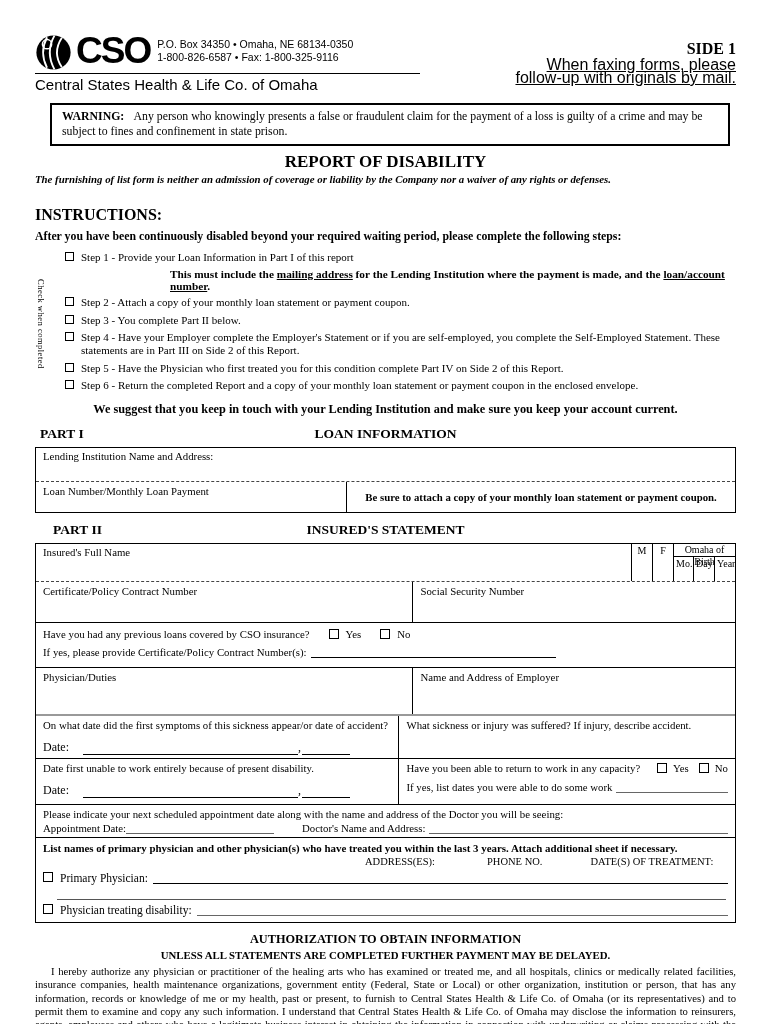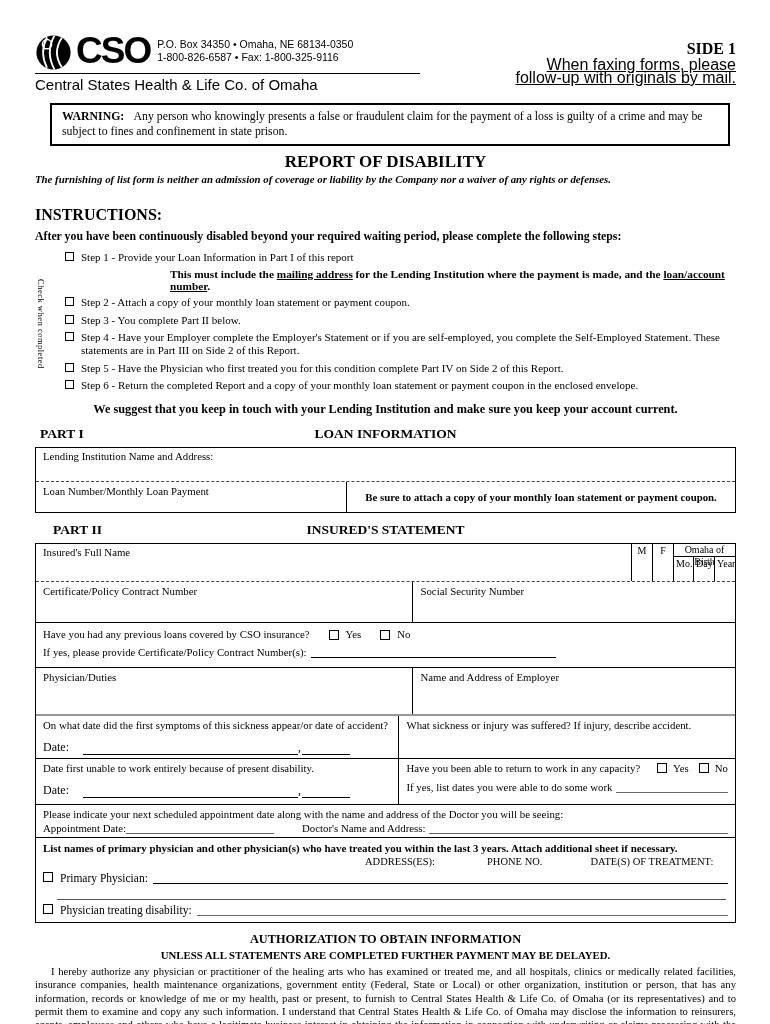--- a/index.html
+++ b/index.html
@@ -56,21 +56,21 @@
   .p2r1-left { flex:1; padding:2px 7px; }
   .mfdob { display:grid; grid-template-columns:21px 21px 20px 21px 21px; grid-template-rows:13px 1fr; width:104px; flex:0 0 auto; }
   .mfdob > div { border-left:1px solid #000; font-size:10px; }
   .mf-h { text-align:center; line-height:13px; }
   .dob-h { grid-column:3 / span 3; text-align:center; border-bottom:1px solid #000; line-height:12px; }
   .dob-sub { font-size:7.5px; padding:1px 0 0 2px; }
   .p2r2 { display:flex; border-top:1px dashed #444; height:41px; }
   .p2r2-left { width:54%; border-right:1px solid #000; padding:3px 7px; }
   .p2r2-right { flex:1; padding:3px 7px; }
   .p2r3 { border-top:1px solid #000; padding:5px 7px 4px 7px; height:45px; }
-  .q-line { font-size:10.8px; display:flex; align-items:flex-end; gap:5px; }
+  .q-line { font-size:10.8px; display:flex; align-items:center; gap:5px; }
   .ifyes-line { font-size:10.8px; margin-top:6px; display:flex; align-items:baseline; }
   .cbq { display:inline-block; width:10px; height:10px; border:1.2px solid #000; background:#fff; margin:0 2px 0 14px; flex:0 0 auto; }
   .p2r4 { display:flex; border-top:1px solid #000; height:47px; }
   .p2r4-left { width:54%; border-right:1px solid #000; padding:3px 7px; }
   .p2r4-right { flex:1; padding:3px 7px; }
   .p2r5 { display:flex; border-top:2px solid #999; height:44px; }
   .p2r5-left { width:52%; border-right:1px solid #000; padding:3px 7px; }
   .p2r5-right { flex:1; padding:3px 7px; }
   .date-line { display:flex; align-items:baseline; font-size:12px; margin-top:9px; }
   .p2r6 { display:flex; border-top:1px solid #000; height:46px; }

